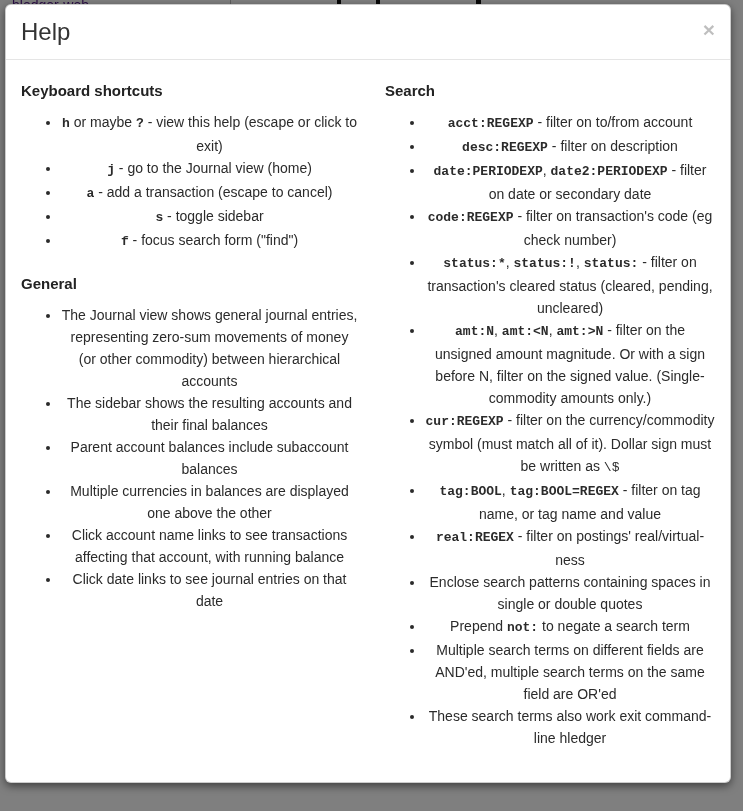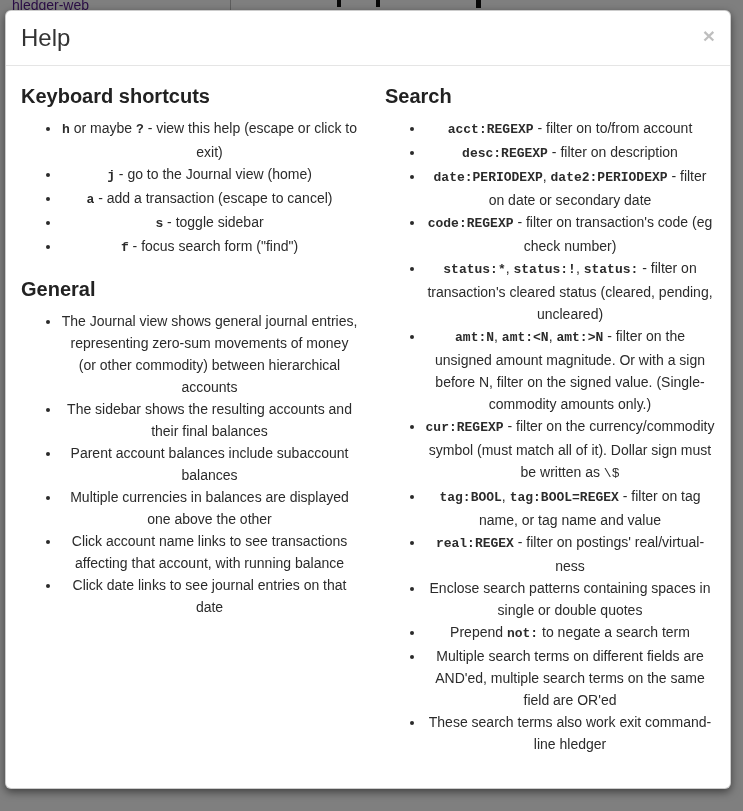--- a/index.html
+++ b/index.html
@@ -24,21 +24,21 @@
   .stem-1 { left: 337px; width: 4px; height: 7px; }
   .stem-2 { left: 376px; width: 4px; height: 7px; }
   .stem-3 { left: 476px; width: 5px; height: 8px; }
 
   .dim-overlay {
     position: absolute; inset: 0; background: rgba(0,0,0,0.5);
   }
 
   
   .modal-dialog {
-    position: absolute; left: 5px; top: 10px; width: 726px; height: 779px;
+    position: absolute; left: 5px; top: 4px; width: 726px; height: 779px;
     background: #fff; border-radius: 6px;
     border: 1px solid rgba(0,0,0,0.2);
     box-shadow: 0 3px 9px rgba(0,0,0,0.5);
     overflow: hidden;
   }
   .modal-header {
     position: relative;
     padding: 12px 15px;
     border-bottom: 1px solid #e5e5e5;
   }
@@ -55,21 +55,21 @@
   }
   .modal-body {
     display: flex; padding: 0 15px 15px 15px; color: #2b2b2b;
     font-size: 14px;
   }
   .help-col { width: 50%; }
   .col-left  { padding-right: 10px; }
   .col-right { padding-left: 17px; }
 
   .sec-heading {
-    font-weight: bold; font-size: 20px; color: #222;
+    font-weight: bold; font-size: 15px; color: #222;
     margin: 20px 0 10px 0; line-height: 21px;
   }
   .modal-body ul { margin: 0 0 10px 0; padding-left: 40px; text-align: center; }
   .modal-body li { line-height: 22px; }
 
   .code-b, .code {
     font-family: "Liberation Mono", "DejaVu Sans Mono", monospace;
     font-size: 13px;
   }
   .code-b { font-weight: bold; }

